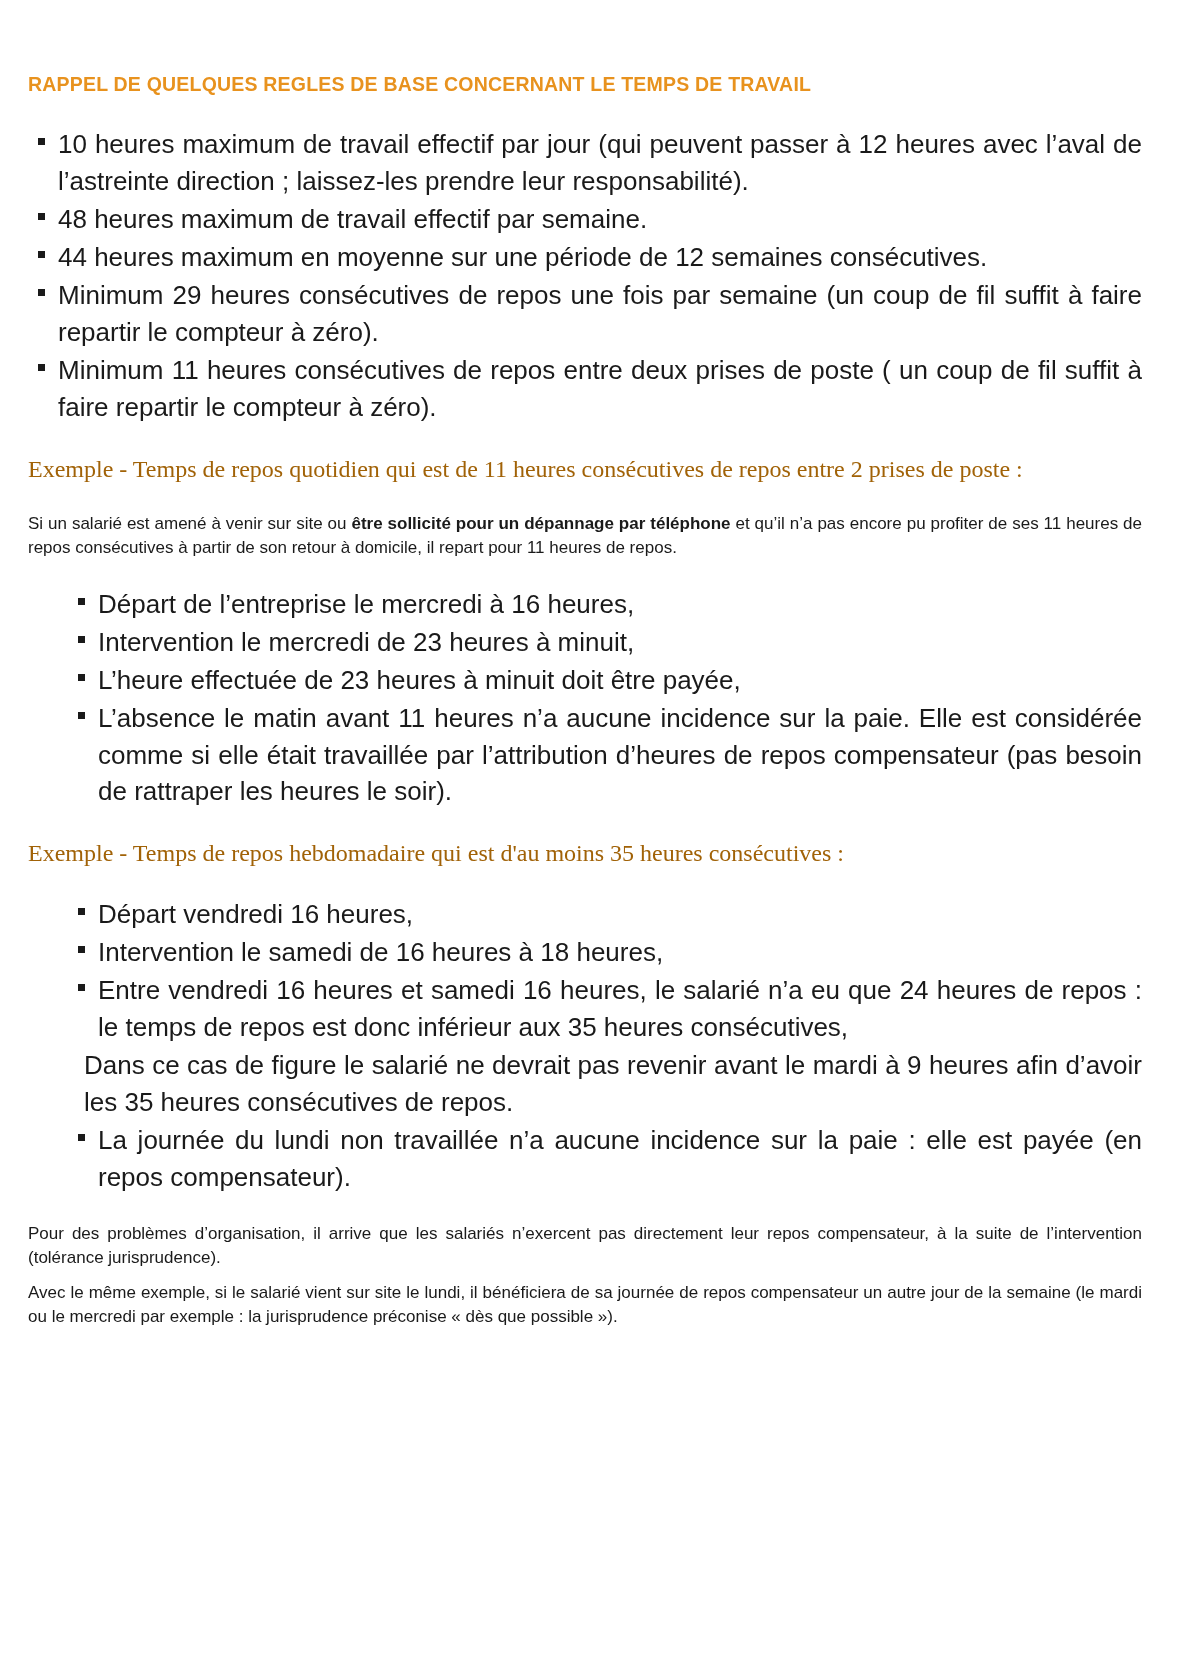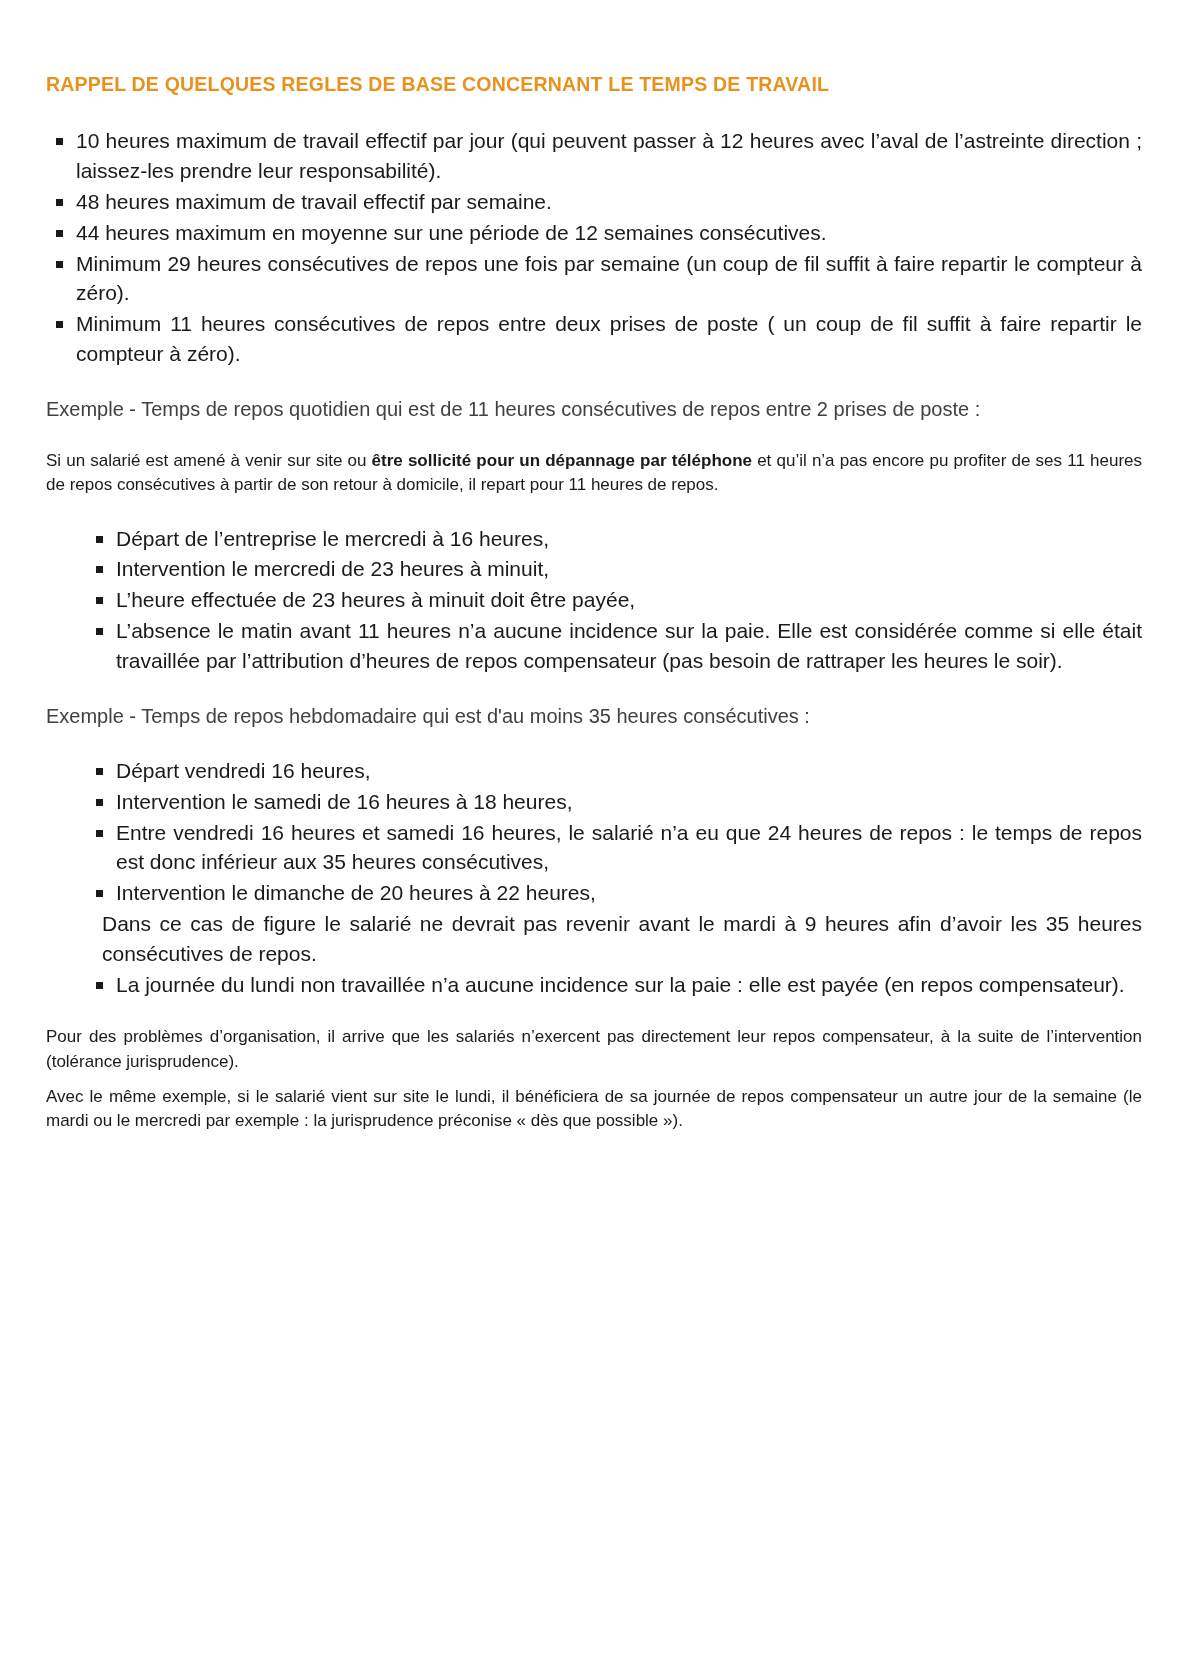--- a/index.html
+++ b/index.html
@@ -13,40 +13,40 @@
     min-height: 1657px;
     font-family: "Liberation Sans", sans-serif;
     color: #1a1a1a;
     -webkit-font-smoothing: antialiased;
   }
   .page {
     position: relative;
     width: 1200px;
     min-height: 1657px;
     box-sizing: border-box;
-    padding: 72px 58px 40px 46px;
+    padding: 72px 58px 40px 28px;
     background: #ffffff;
   }
   .doc-title {
     font-size: 19.5px;
     font-weight: bold;
     color: #E8921E;
     letter-spacing: 0.2px;
     margin: 0 0 30px 0;
     line-height: 1.25;
   }
   ul.bullets {
     list-style: none;
     margin: 0;
     padding: 0;
   }
   ul.bullets > li {
     position: relative;
     padding-left: 30px;
-    font-size: 21px;
+    font-size: 26px;
     line-height: 1.42;
     text-align: justify;
     text-justify: inter-word;
     margin: 0 0 1px 0;
     color: #1a1a1a;
   }
   ul.bullets > li::before {
     content: "";
     position: absolute;
     left: 10px;
@@ -62,25 +62,26 @@
   ul.bullets.indented > li::before {
     left: 12px;
   }
   li.no-bullet::before {
     display: none !important;
   }
   li.no-bullet {
     padding-left: 18px !important;
   }
   .example-head {
-    font-size: 20px;
+    font-size: 24px;
     line-height: 1.42;
-    color: #404040;
+    color: #a16207;
     text-align: justify;
     margin: 26px 0 0 0;
+    font-family: Liberation Serif, serif;
   }
   .para {
     font-size: 17px;
     line-height: 1.42;
     text-align: justify;
     text-justify: inter-word;
     margin: 26px 0 0 0;
     color: #1a1a1a;
   }
   .para.tight {
@@ -122,21 +123,20 @@
   </ul>
 
   <p class="example-head">Exemple - Temps de repos hebdomadaire  qui est d'au moins 35 heures consécutives :</p>
 
   <div class="gap-md"></div>
 
   <ul class="bullets indented">
     <li>Départ vendredi 16 heures,</li>
     <li>Intervention le samedi de 16 heures à 18 heures,</li>
     <li>Entre vendredi 16 heures et samedi 16 heures, le salarié n’a eu que 24 heures de repos : le temps de repos est donc inférieur aux 35 heures consécutives,</li>
-    <li>Intervention le dimanche de 20 heures à 22 heures,</li>
     <li class="no-bullet">Dans ce cas de figure le salarié ne devrait pas revenir avant le mardi à 9 heures afin d’avoir les 35 heures consécutives de repos.</li>
     <li>La journée du lundi non travaillée n’a aucune incidence sur la paie : elle est payée (en repos compensateur).</li>
   </ul>
 
   <p class="para">Pour des problèmes d’organisation, il arrive que les salariés n’exercent pas directement leur repos compensateur, à la suite de l’intervention (tolérance jurisprudence).</p>
   <p class="para tight">Avec le même exemple, si le salarié vient sur site le lundi, il bénéficiera de sa journée de repos compensateur un autre jour de la semaine (le mardi ou le mercredi par exemple : la jurisprudence préconise « dès que possible »).</p>
 
 </div>
 
 </body></html>

